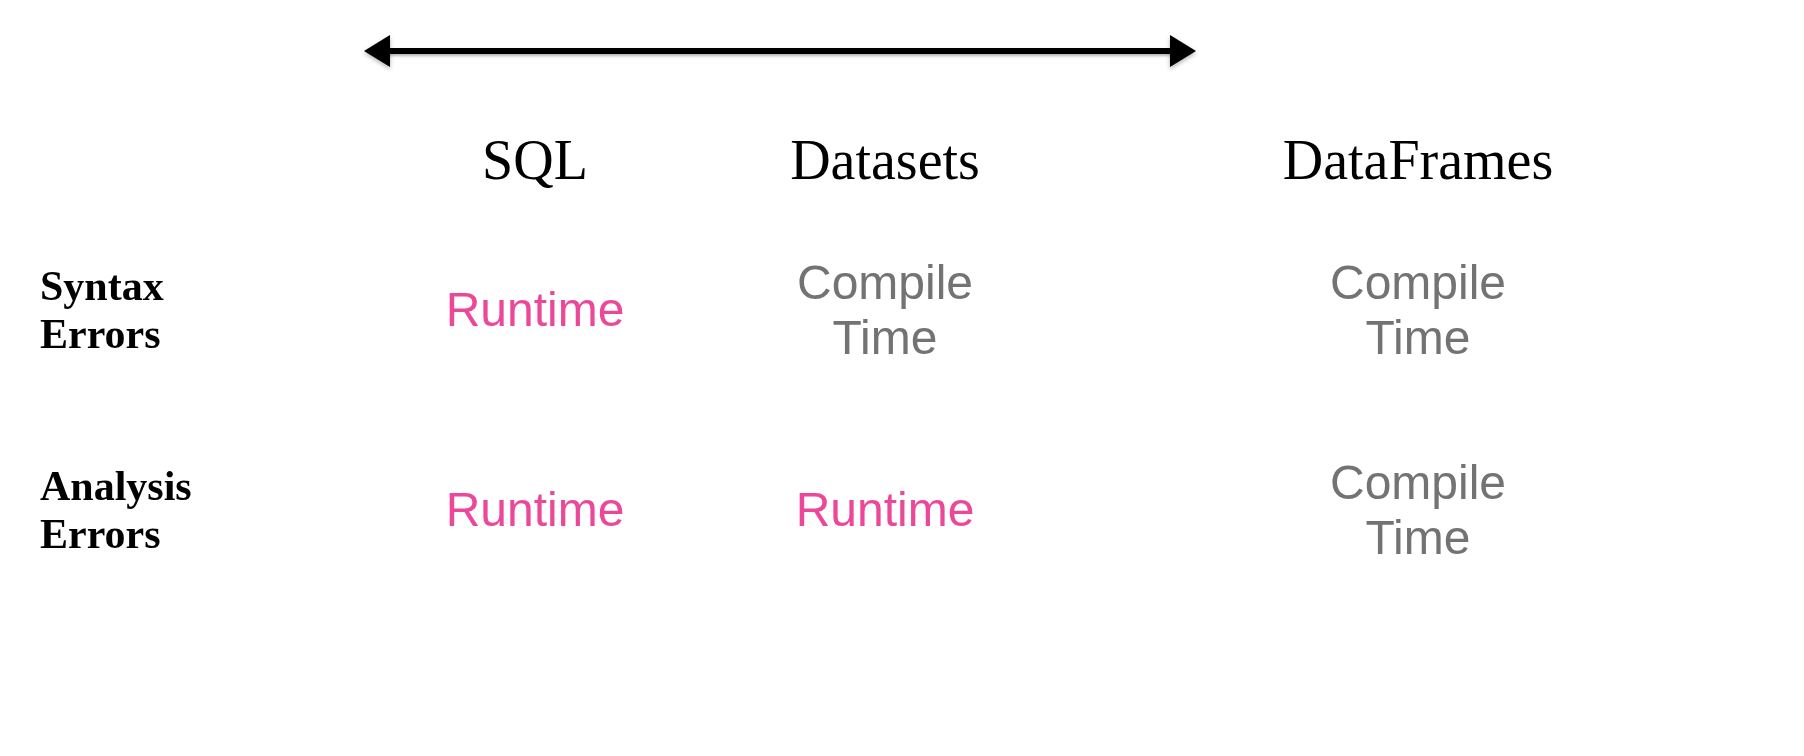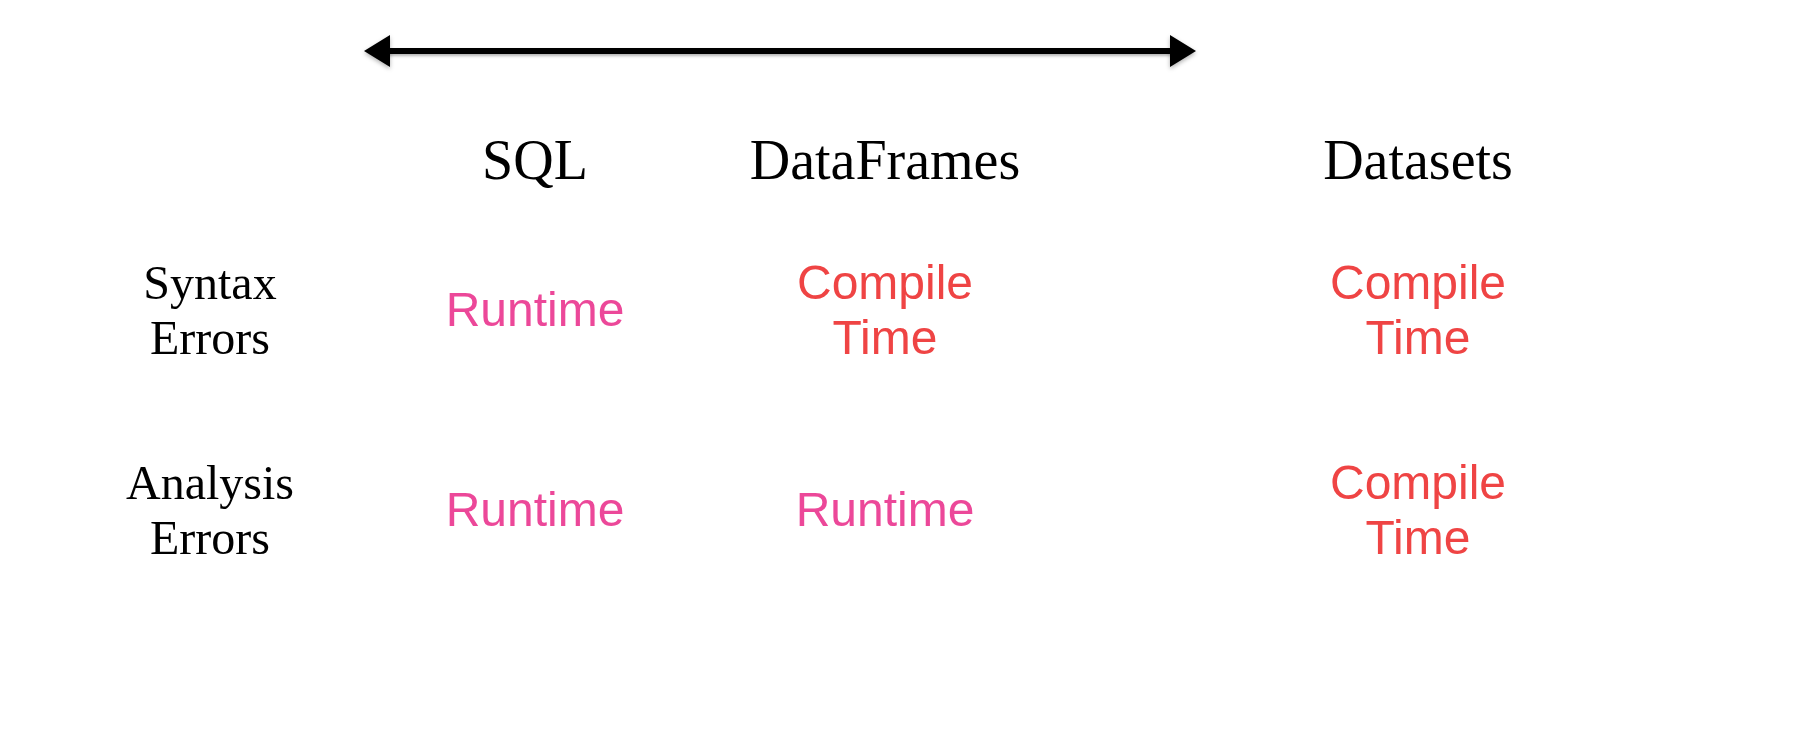--- a/index.html
+++ b/index.html
@@ -60,56 +60,57 @@
       grid-template-rows: 100px 200px 200px;
       align-items: center;
     }
     .header-cell {
       font-size: 56px;
       color: #000000;
       text-align: center;
       font-family: Georgia, "Times New Roman", serif;
     }
     .row-label {
-      font-size: 48px;
+      font-size: 42px;
       color: #000000;
-      text-align: center;
+      text-align: left;
       line-height: 1.15;
       font-family: Georgia, "Times New Roman", serif;
+      font-weight: bold;
     }
     .value-cell {
       font-size: 48px;
       text-align: center;
       line-height: 1.15;
       font-family: "Helvetica Neue", Arial, sans-serif;
       font-weight: 300;
     }
     .runtime {
       color: #ec4899;
     }
     .compile {
-      color: #ef4444;
+      color: #737373;
     }
     .empty {
     }
   </style>
 </head>
 <body>
 
 <div class="arrow-container">
   <div class="arrow-head-left"></div>
   <div class="arrow-line"></div>
   <div class="arrow-head-right"></div>
 </div>
 
 <div class="grid">
   <div class="empty"></div>
   <div class="header-cell">SQL</div>
+  <div class="header-cell">Datasets</div>
   <div class="header-cell">DataFrames</div>
-  <div class="header-cell">Datasets</div>
 
   <div class="row-label">Syntax<br>Errors</div>
   <div class="value-cell runtime">Runtime</div>
   <div class="value-cell compile">Compile<br>Time</div>
   <div class="value-cell compile">Compile<br>Time</div>
 
   <div class="row-label">Analysis<br>Errors</div>
   <div class="value-cell runtime">Runtime</div>
   <div class="value-cell runtime">Runtime</div>
   <div class="value-cell compile">Compile<br>Time</div>

